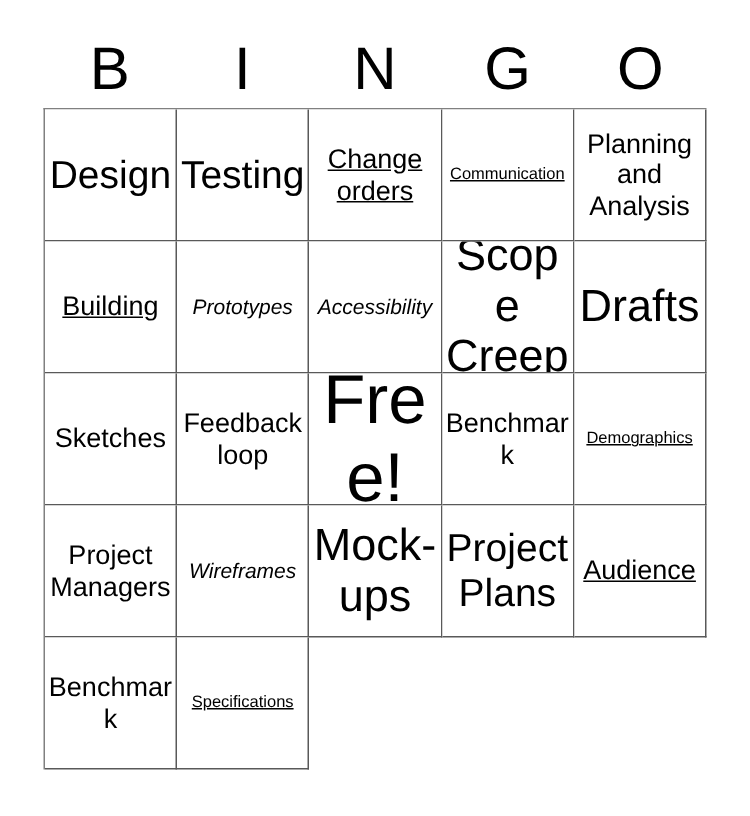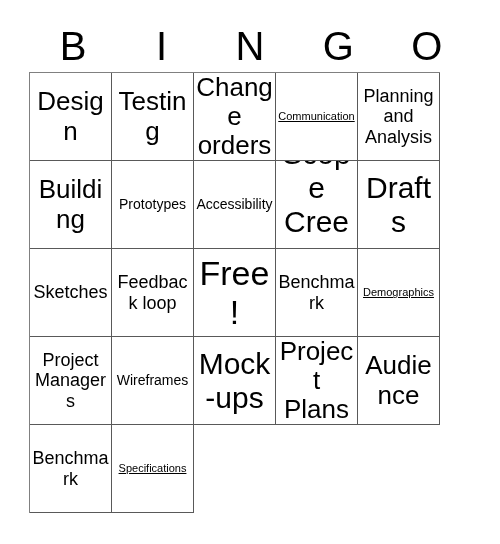--- a/index.html
+++ b/index.html
@@ -39,21 +39,21 @@
     line-height: 1;
     font-weight: 400;
     letter-spacing: 0px;
     color: #000000;
   }
   
   #grid {
     position: absolute;
     left: 29px;
     top: 72px;
-    width: 411px;
+    width: 442px;
     height: 441px;
     display: grid;
     grid-template-columns: repeat(5, 1fr);
     grid-template-rows: repeat(5, 1fr);
     border-top: 1px solid #808080;
     border-left: 1px solid #808080;
     box-sizing: border-box;
     background: #ffffff;
   }
   .cell {
@@ -72,26 +72,26 @@
     display: block;
     width: 100%;
     line-height: 1.12;
     word-wrap: break-word;
     overflow-wrap: break-word;
     hyphens: none;
   }
   
   .fs-xs  { font-size: 8px;  }
   .fs-sm  { font-size: 11px; text-decoration: underline; }
-  .fs-md  { font-size: 14px; }
+  .fs-md  { font-size: 14px; font-style: italic; }
   .fs-lg  { font-size: 18px; }
-  .fs-xl  { font-size: 26px; }
+  .fs-xl  { font-size: 18px; text-decoration: underline; }
   .fs-2xl { font-size: 26px; }
   .fs-3xl { font-size: 30px; }
-  .fs-4xl { font-size: 34px; }
+  .fs-4xl { font-size: 46px; }
 </style>
 </head>
 <body>
 
 <div id="card">
 
   <div id="header-row">
     <div class="header-letter">B</div>
     <div class="header-letter">I</div>
     <div class="header-letter">N</div>

